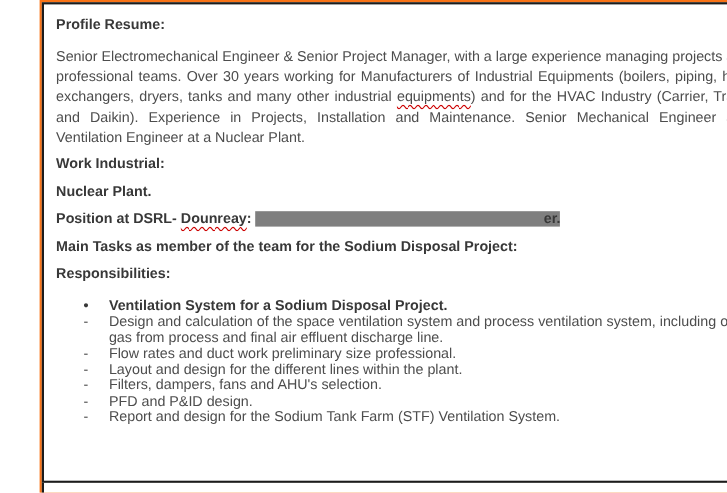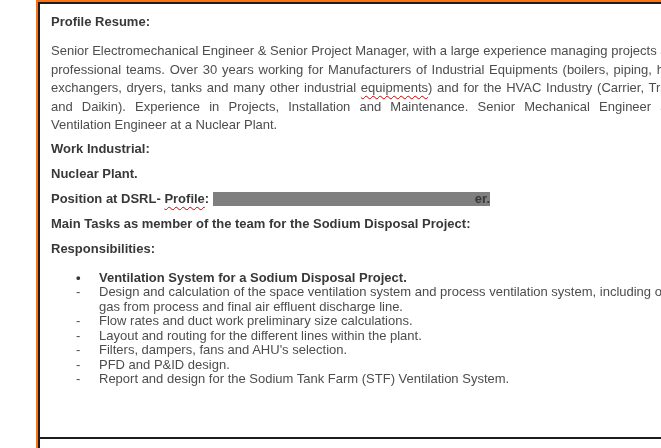--- a/index.html
+++ b/index.html
@@ -85,31 +85,31 @@
     <p class="hd">Profile Resume:</p>
 
     <p class="para"><span>Senior Electromechanical Engineer &amp; Senior Project Manager, with a large experience managing projects and professional teams. Over 30 years working for Manufacturers of Industrial Equipments (boilers, piping, heat exchangers, dryers, tanks and many other industrial </span><span class="sq">equipments</span><span>) and for the HVAC Industry (Carrier, Trane and Daikin). Experience in Projects, Installation and Maintenance. Senior Mechanical Engineer and Ventilation Engineer at a Nuclear Plant.</span></p>
 
     <p class="hd mt6">Work Industrial:</p>
 
 
 
     <p class="hd mt10">Nuclear Plant.</p>
 
-    <div class="line mt10"><span class="b">Position at DSRL- </span><span class="b sq">Profile</span><span class="b">: </span><span class="bar bar-position"></span><span class="b overlap">er.</span></div>
+    <div class="line mt10"><span class="b">Position at DSRL- </span><span class="b sq">Dounreay</span><span class="b">: </span><span class="bar bar-position"></span><span class="b overlap">er.</span></div>
 
     <p class="hd mt10">Main Tasks as member of the team for the Sodium Disposal Project:</p>
 
     <p class="hd mt10">Responsibilities:</p>
 
     <div class="task-list">
       <div class="task-item bold-item"><span class="marker">•</span><span class="task-text">Ventilation System for a Sodium Disposal Project.</span></div>
       <div class="task-item"><span class="marker">-</span><span class="task-text">Design and calculation of the space ventilation system and process ventilation system, including off gas from process and final air effluent discharge line.</span></div>
-      <div class="task-item"><span class="marker">-</span><span class="task-text">Flow rates and duct work preliminary size calculations.</span></div>
-      <div class="task-item"><span class="marker">-</span><span class="task-text">Layout and routing for the different lines within the plant.</span></div>
+      <div class="task-item"><span class="marker">-</span><span class="task-text">Flow rates and duct work preliminary size professional.</span></div>
+      <div class="task-item"><span class="marker">-</span><span class="task-text">Layout and design for the different lines within the plant.</span></div>
       <div class="task-item"><span class="marker">-</span><span class="task-text">Filters, dampers, fans and AHU's selection.</span></div>
       <div class="task-item"><span class="marker">-</span><span class="task-text">PFD and P&amp;ID design.</span></div>
       <div class="task-item"><span class="marker">-</span><span class="task-text">Report and design for the Sodium Tank Farm (STF) Ventilation System.</span></div>
     </div>
 
   </div>
 
   <div class="next-cell"></div>
 </div>
 

